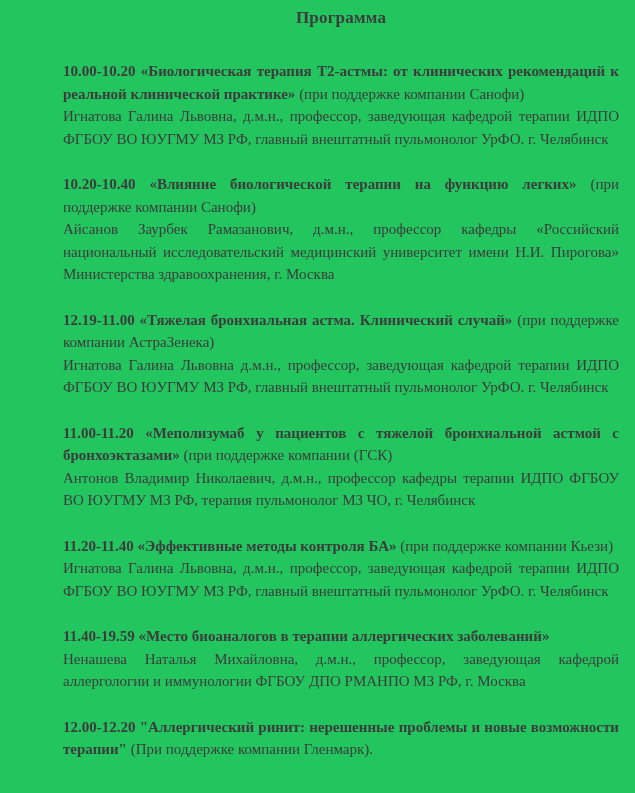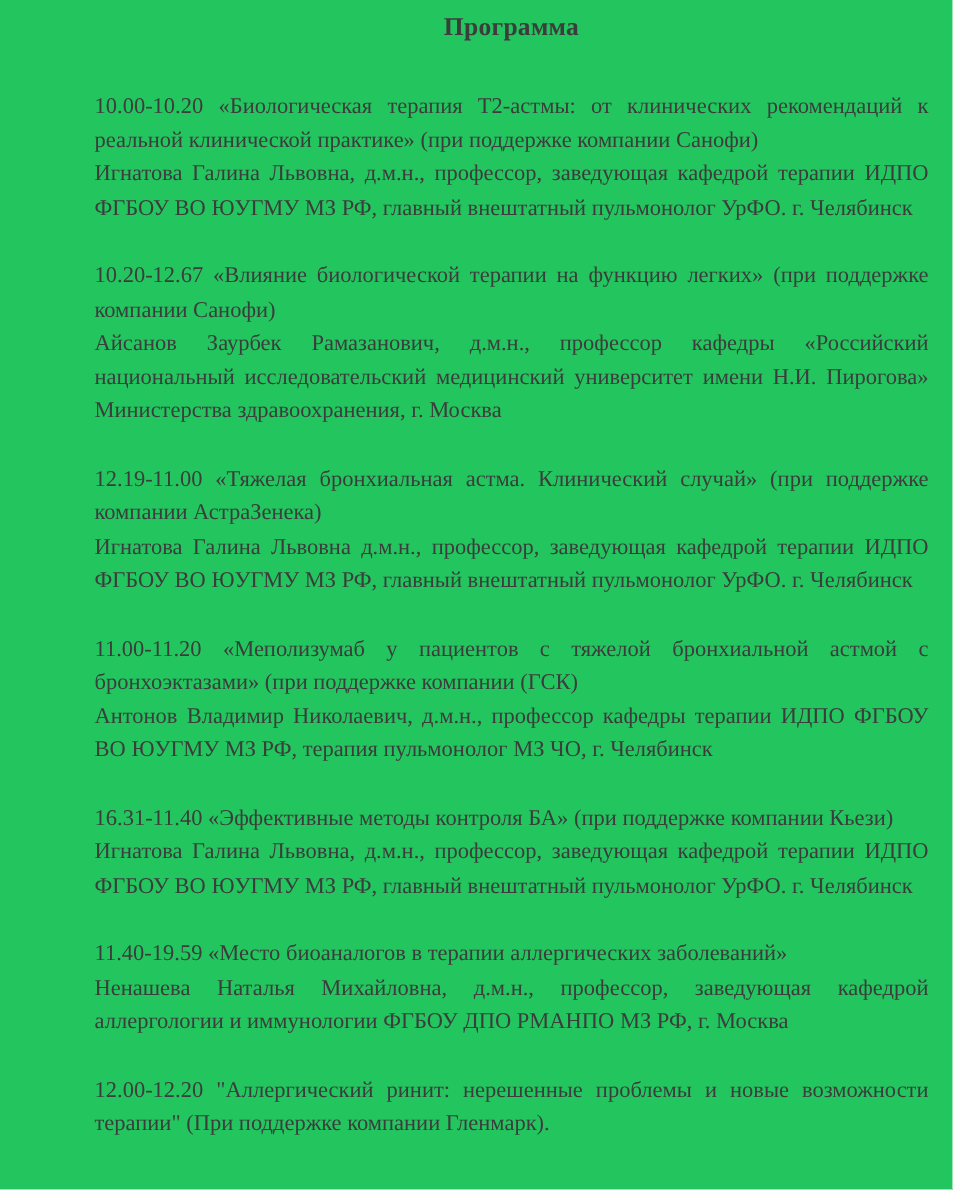--- a/index.html
+++ b/index.html
@@ -31,56 +31,56 @@
     letter-spacing: 0.2px;
   }
   .session {
     margin: 0 0 23px 0;
   }
   .session p {
     margin: 0;
     text-align: justify;
   }
   .headline {
-    font-weight: normal;
+    font-weight: bold;
   }
   .support {
     font-weight: normal;
   }
 </style>
 </head>
 <body>
 
 <div class="page">
   <div class="content">
 
     <h1 class="doc-title">Программа</h1>
 
     <section class="session">
       <p><span class="headline">10.00-10.20 «Биологическая терапия Т2-астмы: от клинических рекомендаций к реальной клинической практике»</span><span class="support"> (при поддержке компании Санофи)</span></p>
       <p>Игнатова Галина Львовна, д.м.н., профессор, заведующая кафедрой терапии ИДПО ФГБОУ ВО ЮУГМУ МЗ РФ, главный внештатный пульмонолог УрФО. г. Челябинск</p>
     </section>
 
     <section class="session">
-      <p><span class="headline">10.20-12.67 «Влияние биологической терапии на функцию легких»</span><span class="support"> (при поддержке компании Санофи)</span></p>
+      <p><span class="headline">10.20-10.40 «Влияние биологической терапии на функцию легких»</span><span class="support"> (при поддержке компании Санофи)</span></p>
       <p>Айсанов Заурбек Рамазанович, д.м.н., профессор кафедры «Российский национальный исследовательский медицинский университет имени Н.И. Пирогова» Министерства здравоохранения, г. Москва</p>
     </section>
 
     <section class="session">
       <p><span class="headline">12.19-11.00 «Тяжелая бронхиальная астма. Клинический случай»</span><span class="support"> (при поддержке компании АстраЗенека)</span></p>
       <p>Игнатова Галина Львовна д.м.н., профессор, заведующая кафедрой терапии ИДПО ФГБОУ ВО ЮУГМУ МЗ РФ, главный внештатный пульмонолог УрФО. г. Челябинск</p>
     </section>
 
     <section class="session">
       <p><span class="headline">11.00-11.20 «Меполизумаб у пациентов с тяжелой бронхиальной астмой с бронхоэктазами»</span><span class="support"> (при поддержке компании (ГСК)</span></p>
       <p>Антонов Владимир Николаевич, д.м.н., профессор кафедры терапии ИДПО ФГБОУ ВО ЮУГМУ МЗ РФ, терапия пульмонолог МЗ ЧО, г. Челябинск</p>
     </section>
 
     <section class="session">
-      <p><span class="headline">16.31-11.40 «Эффективные методы контроля БА»</span><span class="support"> (при поддержке компании Кьези)</span></p>
+      <p><span class="headline">11.20-11.40 «Эффективные методы контроля БА»</span><span class="support"> (при поддержке компании Кьези)</span></p>
       <p>Игнатова Галина Львовна, д.м.н., профессор, заведующая кафедрой терапии ИДПО ФГБОУ ВО ЮУГМУ МЗ РФ, главный внештатный пульмонолог УрФО. г. Челябинск</p>
     </section>
 
     <section class="session">
       <p><span class="headline">11.40-19.59 «Место биоаналогов в терапии аллергических заболеваний»</span></p>
       <p>Ненашева Наталья Михайловна, д.м.н., профессор, заведующая кафедрой аллергологии и иммунологии ФГБОУ ДПО РМАНПО МЗ РФ, г. Москва</p>
     </section>
 
     <section class="session">
       <p><span class="headline">12.00-12.20 "Аллергический ринит: нерешенные проблемы и новые возможности терапии"</span><span class="support"> (При поддержке компании Гленмарк).</span></p>

